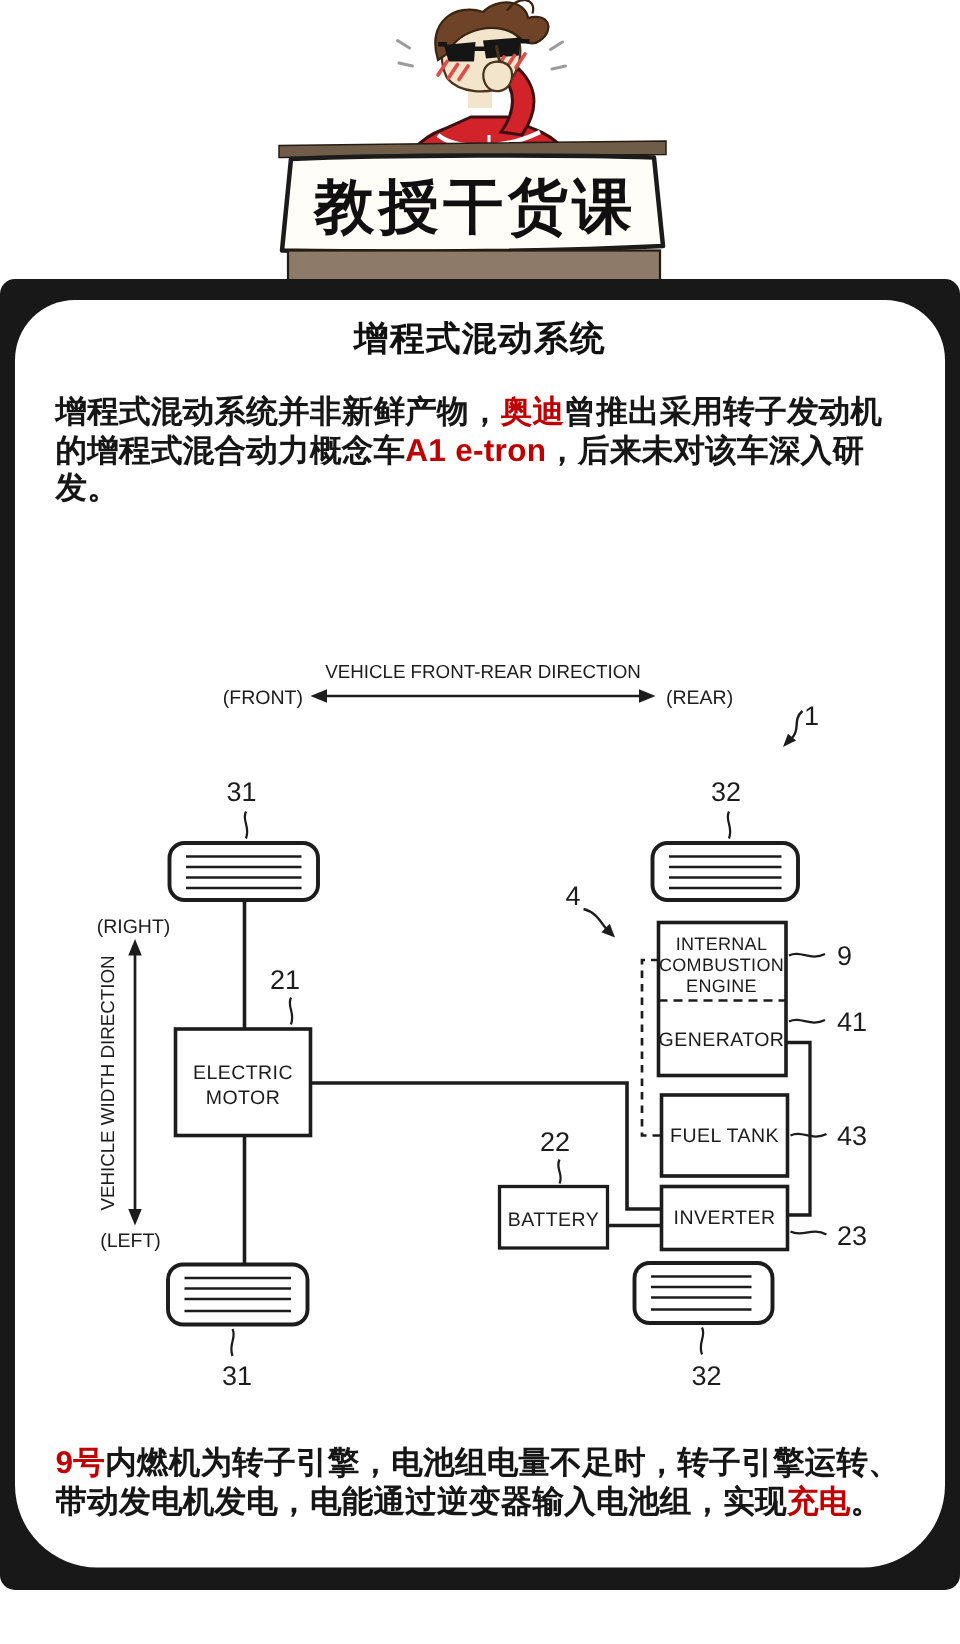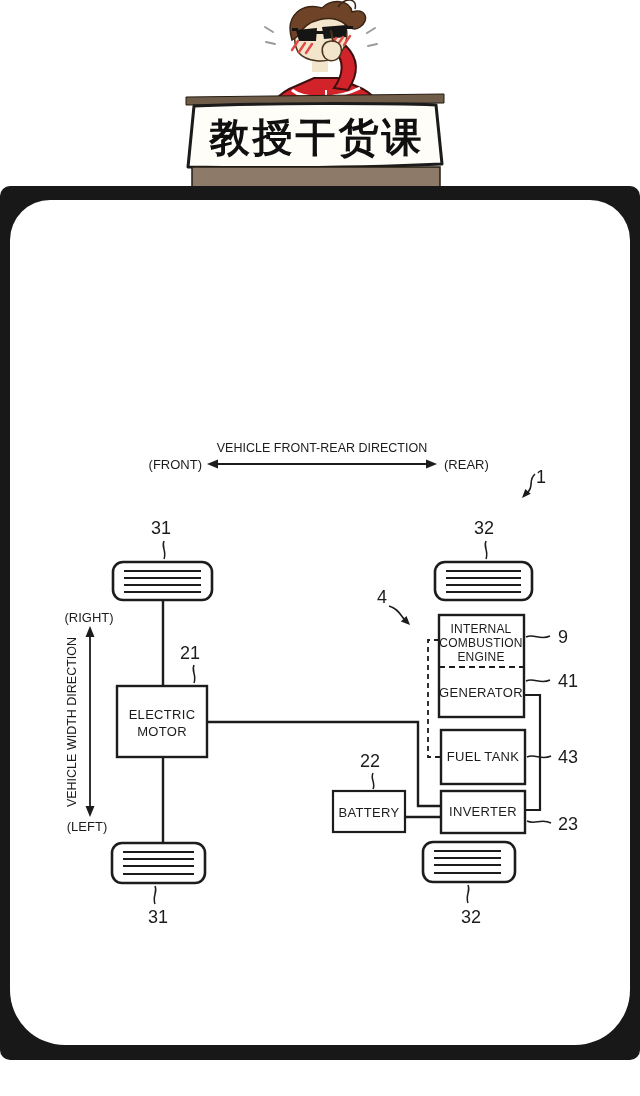--- a/index.html
+++ b/index.html
@@ -86,21 +86,23 @@
 
   <polygon points="6,97 264,94 264,103 6,105" fill="#6f5c49" stroke="#241c12" stroke-width="1"></polygon>
   <path d="M14,106 C80,103 200,103 256,105 L262,164 C180,168 80,168 8,167 Z" fill="#fffdf8" stroke="#1b1b1b" stroke-width="3" stroke-linejoin="round"></path>
   <text x="137" y="151" text-anchor="middle" font-size="40" font-weight="bold" fill="#101010" letter-spacing="3">教授干货课</text>
   <rect x="12" y="167" width="248" height="20" fill="#8d7a68" stroke="#241c12" stroke-width="1.5"></rect>
 </svg>
 
 <div class="frame"></div>
 <div class="card">
 
-
+  <div class="title">增程式混动系统</div>
+
+  <div class="para" id="p1"><span>增程式混动系统并非新鲜产物，</span><span class="red">奥迪</span><span>曾推出采用转子发动机的增程式混合动力概念车</span><span class="red">A1 e-tron</span><span>，后来未对该车深入研发。</span></div>
 
 
   <svg class="diagram" width="600" height="505" viewBox="0 0 600 505">
 
     <text class="dg-small" x="302" y="22" text-anchor="middle">VEHICLE FRONT-REAR DIRECTION</text>
     <line x1="196" y1="34" x2="408" y2="34" stroke="#1c1c1c" stroke-width="1.8"></line>
     <polygon points="187,34 198,29.5 198,38.5" fill="#1c1c1c"></polygon>
     <polygon points="417,34 406,29.5 406,38.5" fill="#1c1c1c"></polygon>
     <text class="dg-label" x="182" y="39" text-anchor="end">(FRONT)</text>
     <text class="dg-label" x="424" y="39">(REAR)</text>
@@ -190,14 +192,15 @@
     <path d="M506,207 C514,203 520,211 530,206" stroke="#1c1c1c" stroke-width="1.5" fill="none"></path>
     <text class="dg-ref" x="538" y="213">9</text>
     <path d="M506,251 C514,247 520,255 530,250" stroke="#1c1c1c" stroke-width="1.5" fill="none"></path>
     <text class="dg-ref" x="538" y="257">41</text>
     <path d="M507,327 C515,323 521,331 531,326" stroke="#1c1c1c" stroke-width="1.5" fill="none"></path>
     <text class="dg-ref" x="538" y="333">43</text>
     <path d="M507,391 C515,395 521,388 531,393" stroke="#1c1c1c" stroke-width="1.5" fill="none"></path>
     <text class="dg-ref" x="538" y="400">23</text>
   </svg>
 
+  <div class="para" id="p3"><span class="red">9号</span><span>内燃机为转子引擎，电池组电量不足时，转子引擎运转、带动发电机发电，电能通过逆变器输入电池组，实现</span><span class="red">充电</span><span>。</span></div>
 
 </div>
 
 </body></html>

